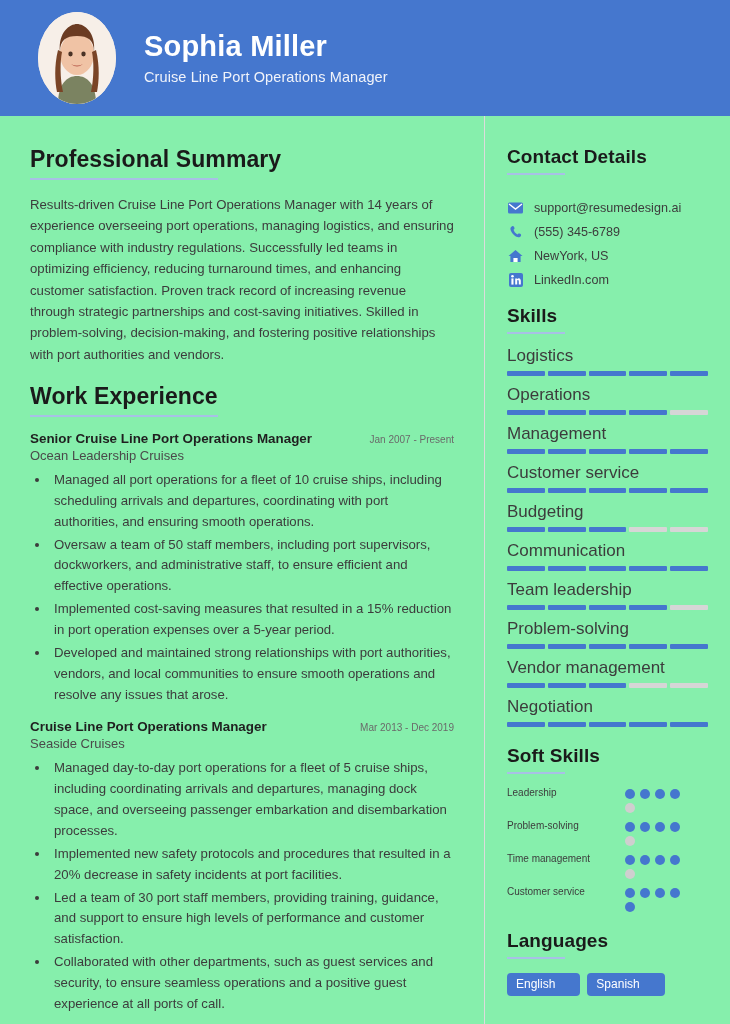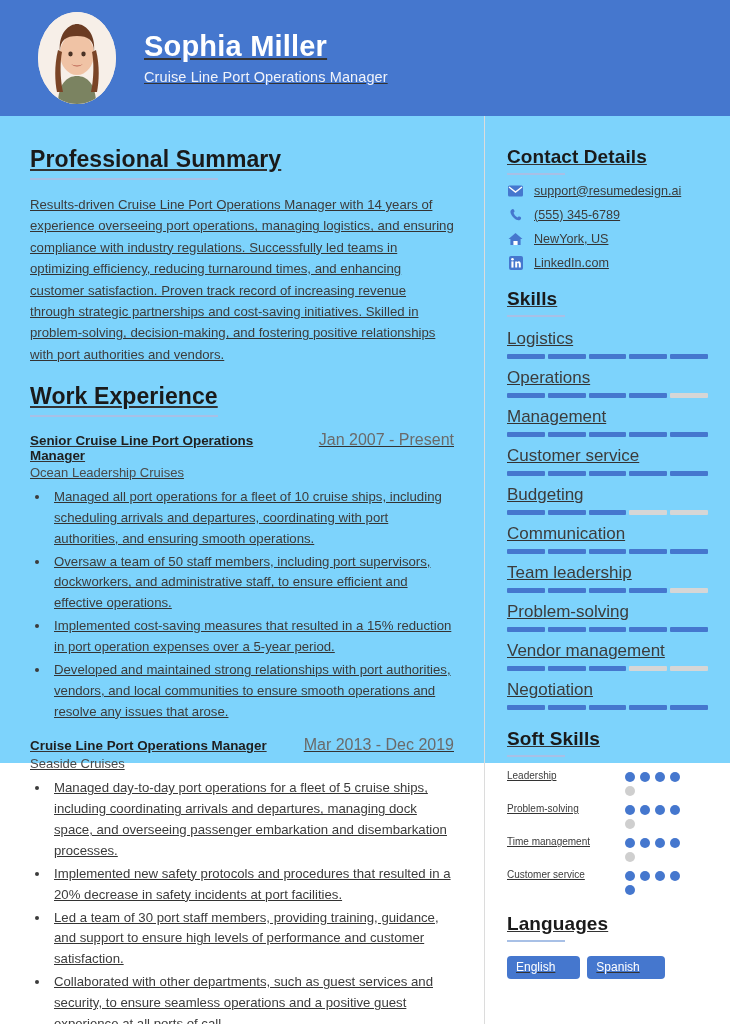--- a/index.html
+++ b/index.html
@@ -6,21 +6,21 @@
 
   body {
     width: 730px;
     height: 1024px;
     background: #ffffff;
     font-family: "Liberation Sans", sans-serif;
     color: #333333;
     overflow: hidden;
   }
 
-  .page { width: 730px; height: 763px; position: relative; background:#7dd3fc;text-decoration:underline; }
+  .page { width: 730px; height: 1024px; position: relative; background:#86efac; }
 
   
   .header {
     height: 116px;
     background: #4577ce;
     display: flex;
     align-items: center;
     padding-left: 38px;
   }
   .avatar {
@@ -93,21 +93,21 @@
     display: flex;
     justify-content: space-between;
     align-items: baseline;
   }
   .entry-title {
     font-size: 13.4px;
     font-weight: bold;
     color: #1f1f1f;
   }
   .entry-date {
-    font-size: 16px;
+    font-size: 10px;
     color: #6a6a6a;
     white-space: nowrap;
     padding-left: 10px;
   }
   .entry-org {
     font-size: 13px;
     color: #4a4a4a;
     margin-top: 2px;
   }
   .bullets {
@@ -116,21 +116,21 @@
   }
   .bullets li {
     font-size: 13.2px;
     line-height: 1.58;
     color: #3c3c3c;
     margin-bottom: 2px;
     padding-left: 4px;
   }
 
   
-  .contact-list { margin-top: 8px; }
+  .contact-list { margin-top: 25px; }
   .contact-row {
     display: flex;
     align-items: center;
     margin-bottom: 9px;
   }
   .contact-ico {
     width: 17px; height: 15px;
     flex: 0 0 17px;
     display: flex;
     align-items: center;

